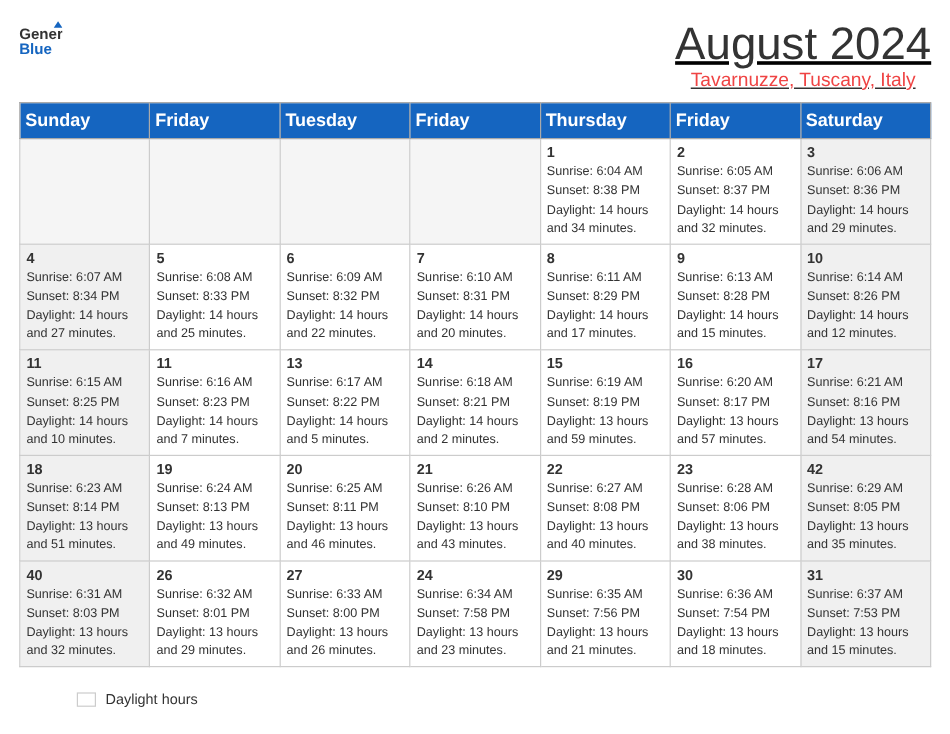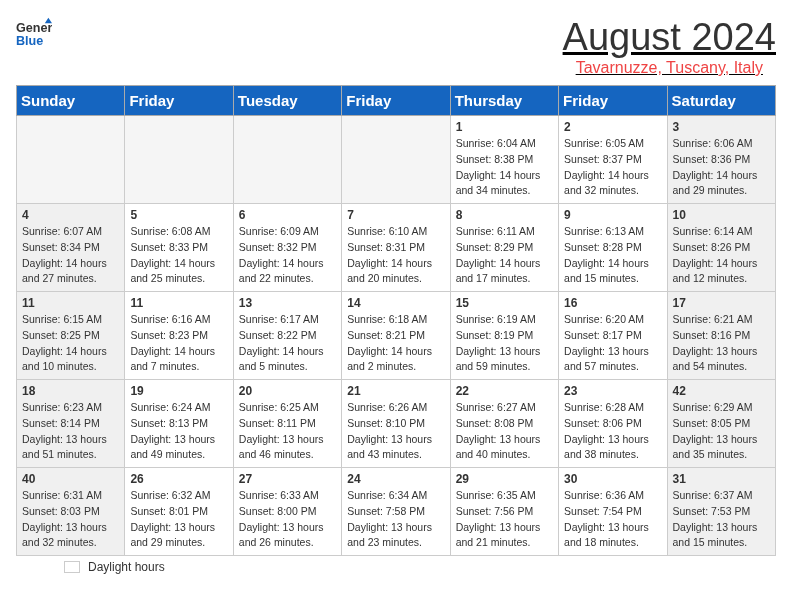--- a/index.html
+++ b/index.html
@@ -214,16 +214,16 @@
           <div class="day-info">Sunrise: 6:36 AM<br>Sunset: 7:54 PM<br>Daylight: 13 hours and 18 minutes.</div>
         </td>
         <td class="shaded">
           <span class="day-num">31</span>
           <div class="day-info">Sunrise: 6:37 AM<br>Sunset: 7:53 PM<br>Daylight: 13 hours and 15 minutes.</div>
         </td>
       </tr>
     </tbody>
 </table>
 
-<div style="margin-top:4px; display:flex; align-items:center; gap:8px;padding-left:48px;">
+<div style="margin-top:20px; display:flex; align-items:center; gap:8px;padding-left:48px;">
   <div style="width:16px;height:12px;background:#fff;border:1px solid #ccc;"></div>
   <span style="font-size:12px;color:#333;">Daylight hours</span>
 </div>
 
 </body></html>

